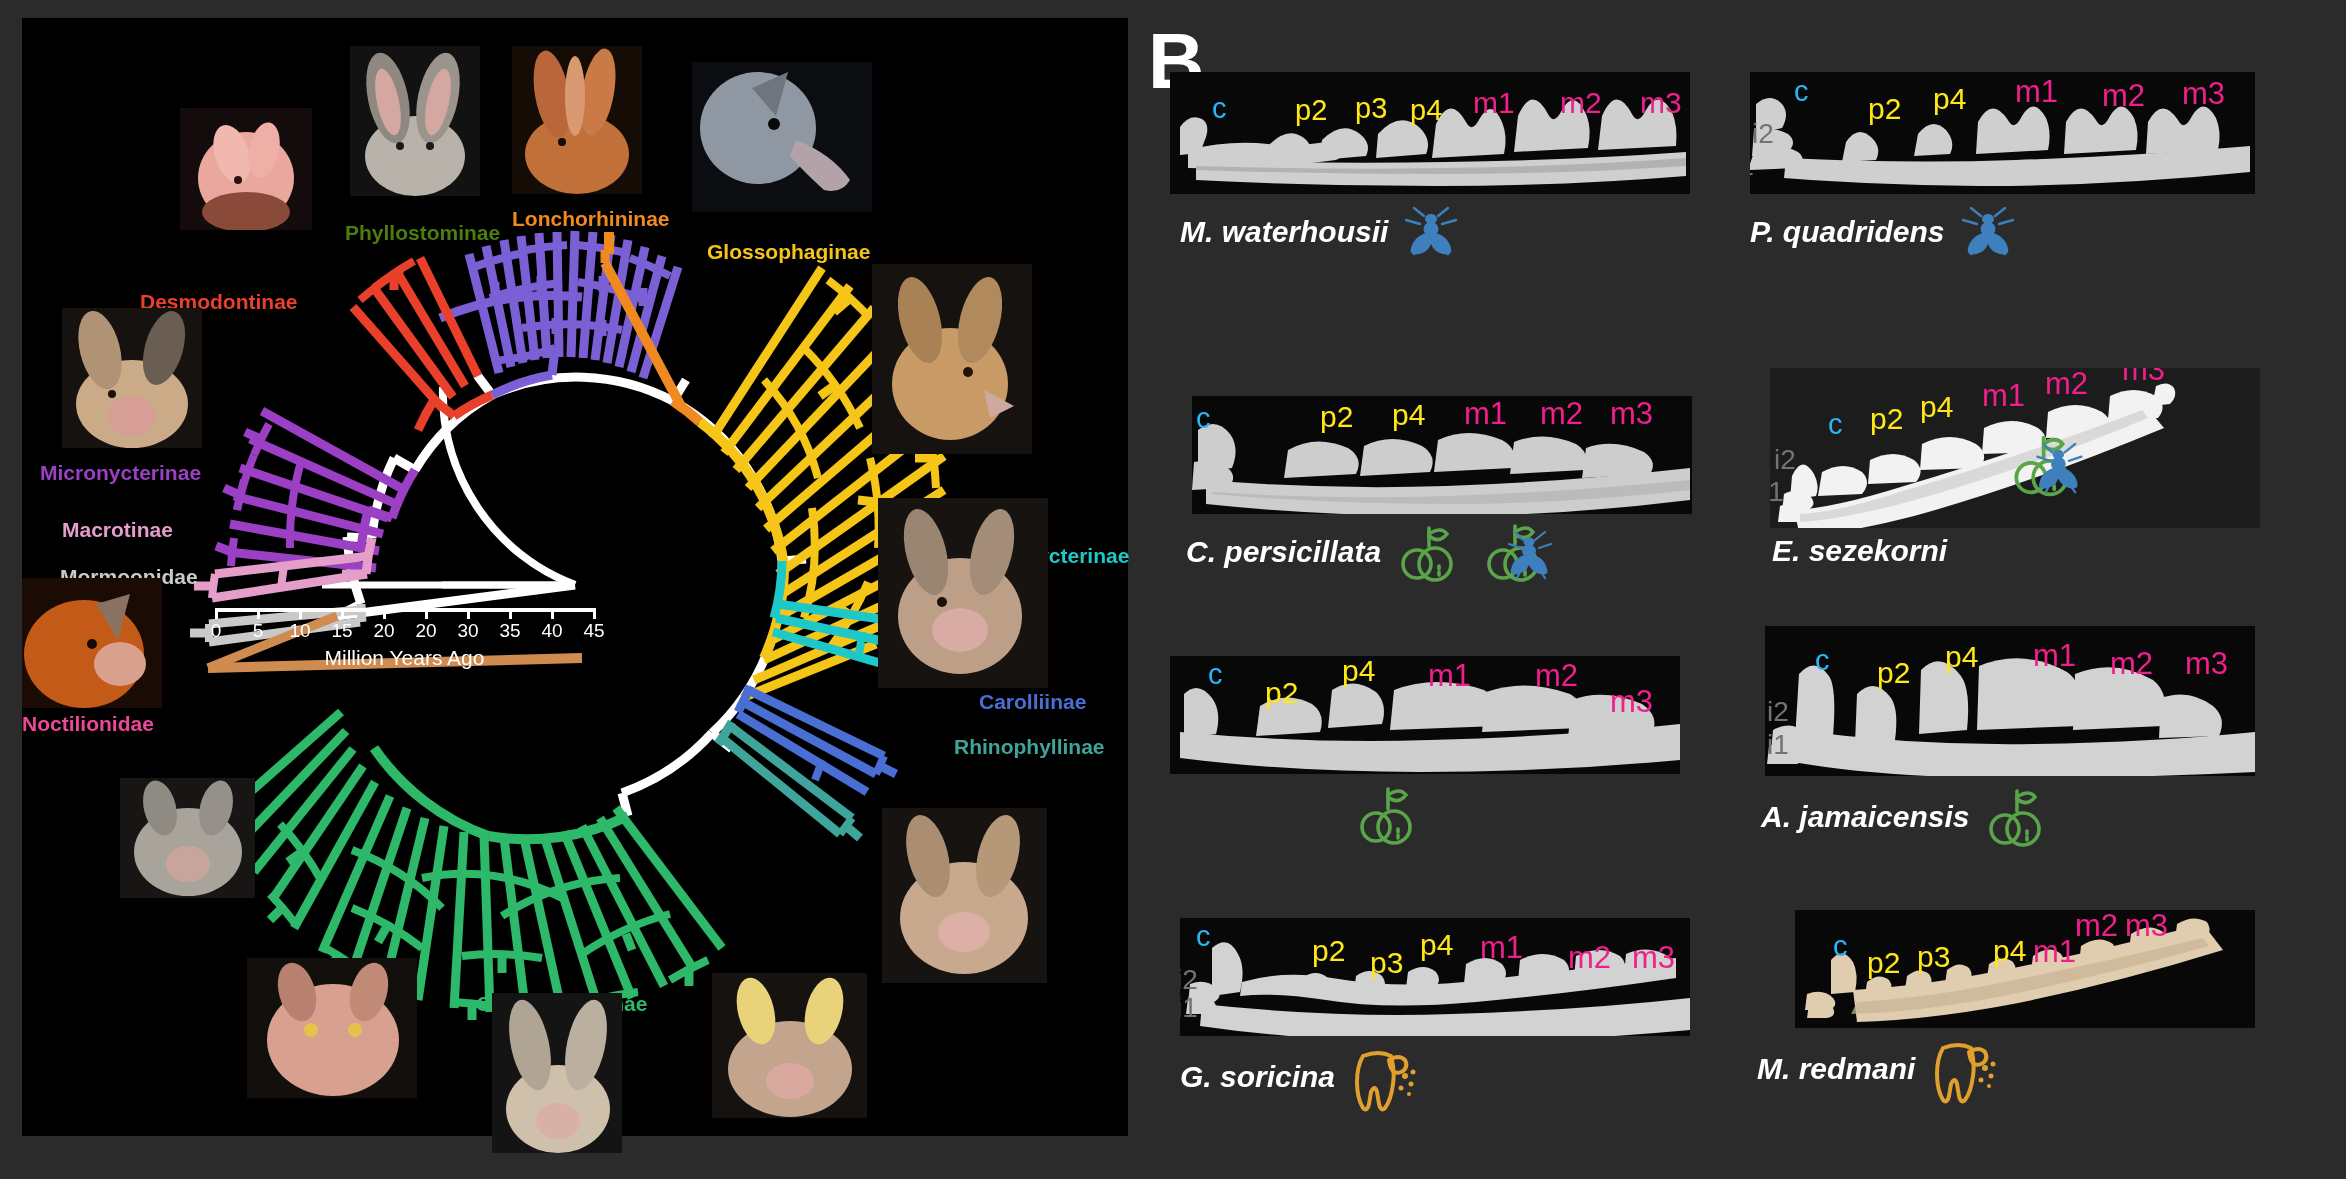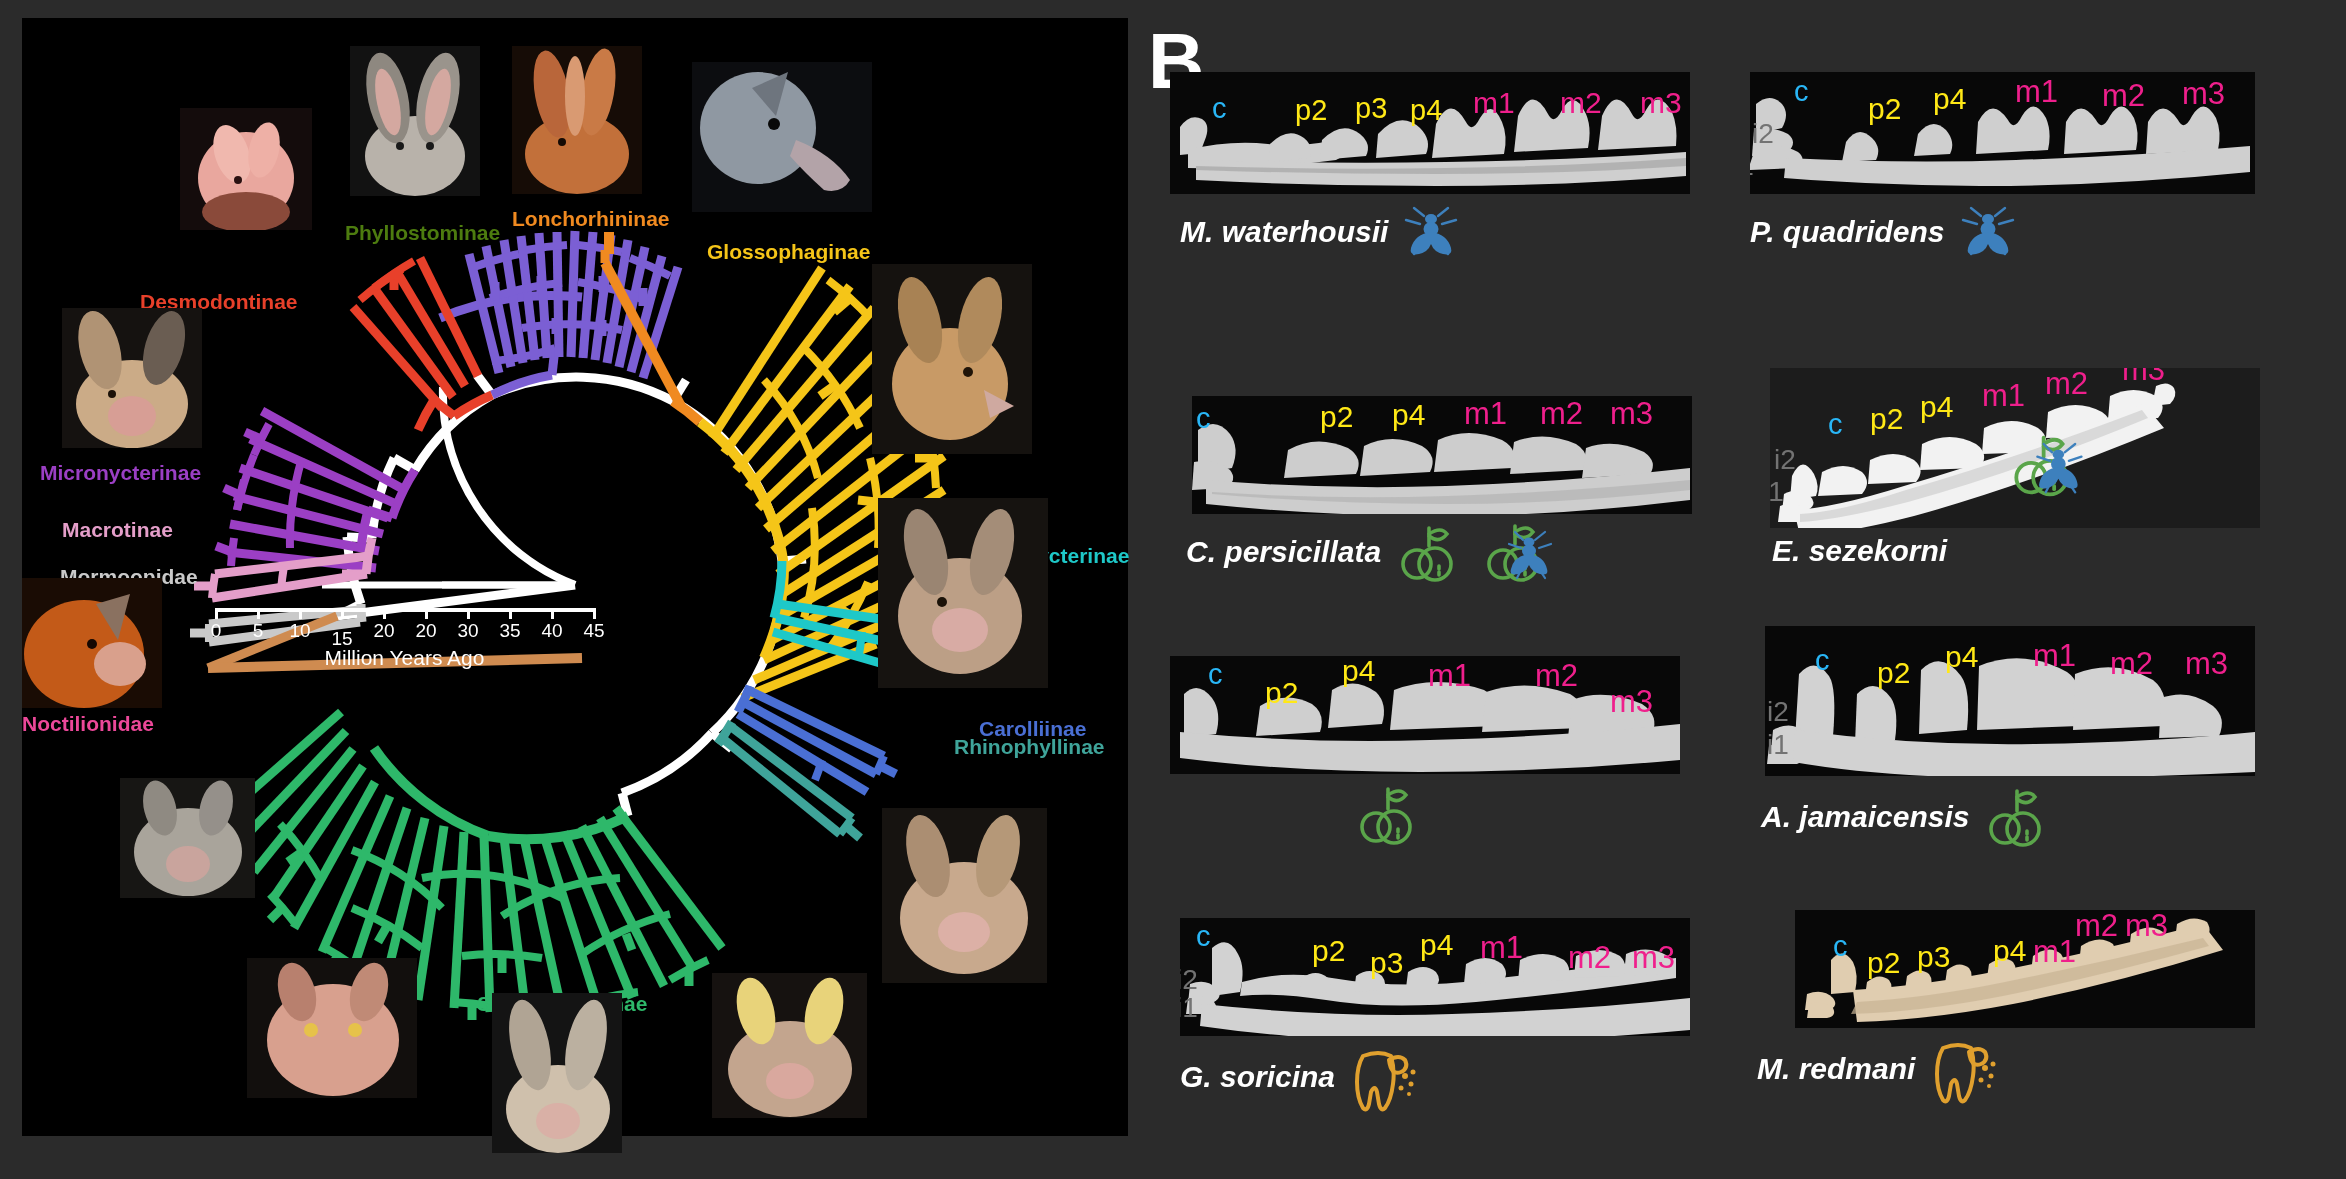--- a/index.html
+++ b/index.html
@@ -353,21 +353,21 @@
 
     <div class="clade-label" style="left:118px; top:273px; color:#e8402a;">Desmodontinae</div>
     <div class="clade-label" style="left:323px; top:204px; color:#4d7c0f;">Phyllostominae</div>
     <div class="clade-label" style="left:490px; top:190px; color:#f08a20;">Lonchorhininae</div>
     <div class="clade-label" style="left:685px; top:223px; color:#f5c518;">Glossophaginae</div>
     <div class="clade-label" style="left:18px; top:444px; color:#9b3fc4;">Micronycterinae</div>
     <div class="clade-label" style="left:40px; top:501px; color:#e49ec9;">Macrotinae</div>
     <div class="clade-label" style="left:38px; top:548px; color:#c9c9c9;">Mormoopidae</div>
     <div class="clade-label" style="left:0px; top:695px; color:#ec4899;">Noctilionidae</div>
     <div class="clade-label" style="left:930px; top:527px; color:#1ec8c8;">Glyphonycterinae</div>
-    <div class="clade-label" style="left:957px; top:700px; color:#4a6fd4;">Carolliinae</div>
+    <div class="clade-label" style="left:957px; top:673px; color:#4a6fd4;">Carolliinae</div>
     <div class="clade-label" style="left:932px; top:718px; color:#3fa49a;">Rhinophyllinae</div>
     <div class="clade-label" style="left:455px; top:975px; color:#2eb86a;">Stenodermatinae</div>
 
     <div class="bat-photo" style="left:158px; top:90px; width:132px; height:122px;">
       <svg class="fur" viewBox="0 0 132 122" preserveAspectRatio="none">
         <rect width="132" height="122" fill="#140c0c"></rect>
         <ellipse cx="66" cy="70" rx="48" ry="46" fill="#e9a79e"></ellipse>
         <ellipse cx="52" cy="46" rx="17" ry="30" fill="#f0b8ae" transform="rotate(-18 52 46)"></ellipse>
         <ellipse cx="84" cy="42" rx="15" ry="28" fill="#eeb0a6" transform="rotate(12 84 42)"></ellipse>
         <ellipse cx="66" cy="104" rx="44" ry="20" fill="#8a4a3a"></ellipse>
@@ -499,21 +499,21 @@
       <div class="tick" style="left:134px;"></div>
       <div class="tick" style="left:176px;"></div>
       <div class="tick" style="left:218px;"></div>
       <div class="tick" style="left:260px;"></div>
       <div class="tick" style="left:302px;"></div>
       <div class="tick" style="left:344px;"></div>
       <div class="tick" style="left:386px;"></div>
       <div class="ticklab" style="left:9px;">0</div>
       <div class="ticklab" style="left:51px;">5</div>
       <div class="ticklab" style="left:93px;">10</div>
-      <div class="ticklab" style="left:135px;margin-top:8px;">15</div>
+      <div class="ticklab" style="left:135px;">15</div>
       <div class="ticklab" style="left:177px;">20</div>
       <div class="ticklab" style="left:219px;">20</div>
       <div class="ticklab" style="left:261px;">30</div>
       <div class="ticklab" style="left:303px;">35</div>
       <div class="ticklab" style="left:345px;">40</div>
       <div class="ticklab" style="left:387px;">45</div>
       <div class="axis-title">Million Years Ago</div>
     </div>
 
   </div>

